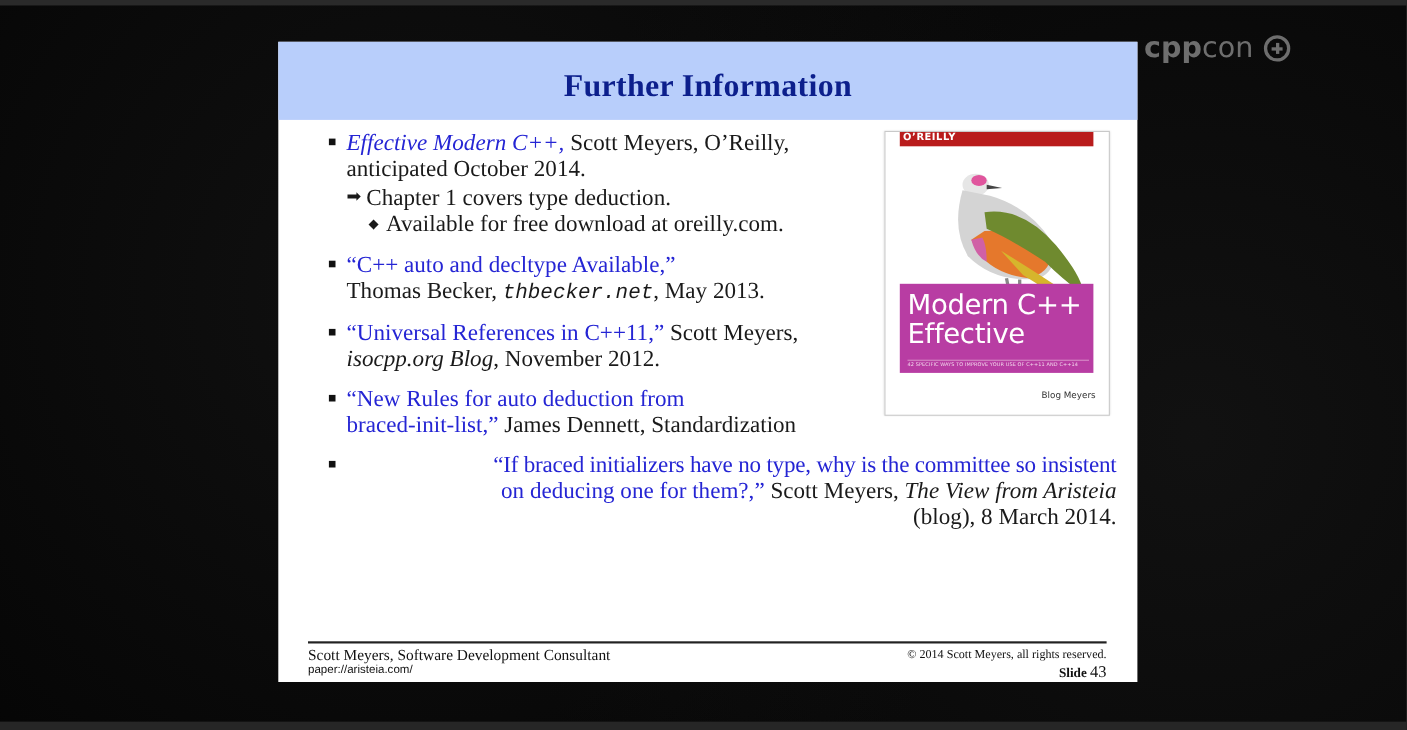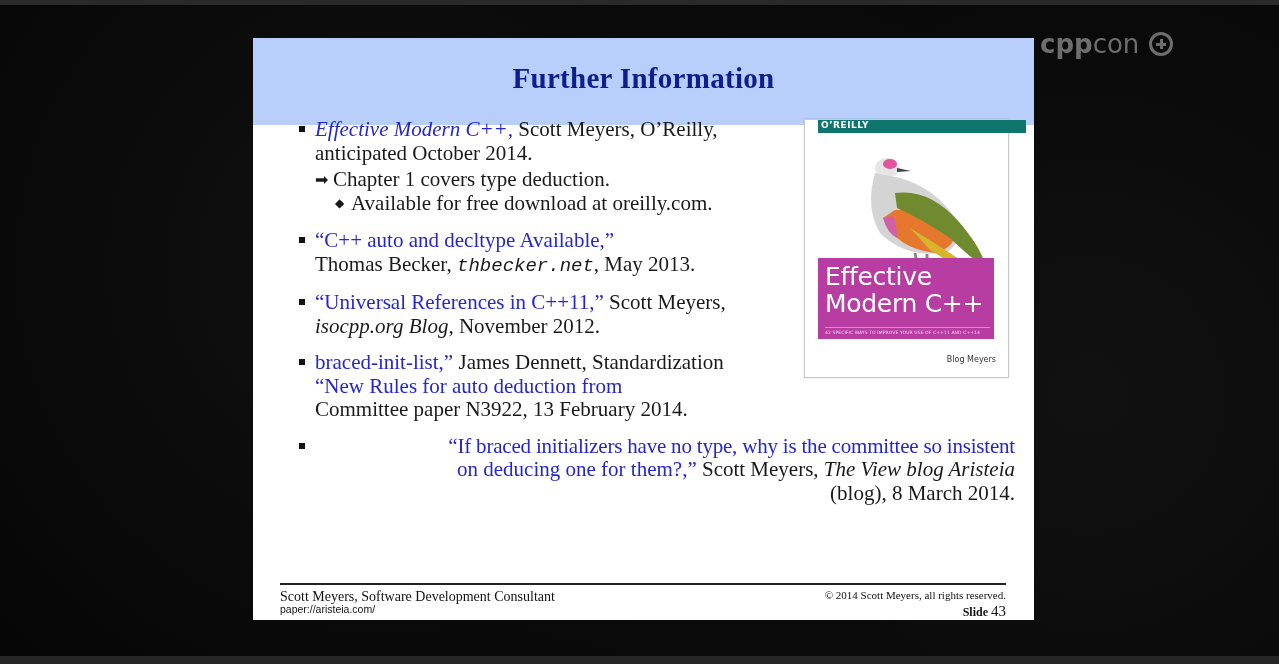--- a/index.html
+++ b/index.html
@@ -32,21 +32,21 @@
     content:""; position:absolute; background:#6e6e6e;
   }
   .logo .plus::before { left:4px; top:8px; width:10px; height:3px; }
   .logo .plus::after { left:8px; top:4px; width:3px; height:10px; }
 
   .slide {
     position:absolute; left:253px; top:38px; width:781px; height:582px;
     background:#ffffff;
   }
   .slide-header {
-    position:absolute; left:0; top:0; width:781px; height:87px;
+    position:absolute; left:0; top:0; width:781px; height:71px;
     background:#b8cefb;
   }
   .slide-title {
     position:absolute; left:0; top:24px; width:781px; text-align:center;
     color:#0c1f8c; font-size:29px; font-weight:bold;
     font-family:"Liberation Serif", serif; letter-spacing:0.3px;
   }
   .content {
     position:absolute; left:46px; top:80px; width:700px;
     font-family:"Liberation Serif", serif; font-size:21px; color:#1a1a1a;
@@ -62,21 +62,21 @@
   .sub1 .arrow { position:absolute; left:0; top:0; font-size:16px; }
   .sub2 { position:relative; padding-left:36px; }
   .sub2 .diamond { position:absolute; left:20px; top:0; font-size:12px; }
 
   .cover {
     position:absolute; left:551px; top:81px; width:203px; height:257px;
     background:#ffffff; border:1px solid #c9c9c9;
     box-shadow:0 0 2px rgba(0,0,0,0.15);
   }
   .cover .pubbar {
-    position:absolute; left:13px; top:0px; width:208px; height:13px; background:#0f766e;
+    position:absolute; left:13px; top:0px; width:176px; height:13px; background:#b91c1c;
   }
   .cover .publisher {
     position:absolute; left:3px; top:0px; font-family:"DejaVu Sans", sans-serif;
     font-size:9px; font-weight:bold; color:#ffffff; letter-spacing:0.5px;
   }
   .cover .bird { position:absolute; left:30px; top:18px; width:160px; height:150px; }
   .cover .titlebox {
     position:absolute; left:13px; top:138px; width:176px; height:81px; background:#b83da3;
   }
   .cover .book-title {
@@ -154,29 +154,28 @@
     </div>
 
     <div class="item" style="margin-top:13px;">
       <span class="bullet"></span>
       <div><span class="blue">“Universal References in C++11,”</span><span> Scott Meyers,</span></div>
       <div><i>isocpp.org Blog</i><span>, November 2012.</span></div>
     </div>
 
     <div class="item" style="margin-top:13px;">
       <span class="bullet"></span>
+      <div><span class="blue">“New Rules for auto deduction from</span></div>
       <div><span class="blue">braced-init-list,”</span><span> James Dennett, Standardization</span></div>
-      <div><span class="blue">“New Rules for auto deduction from</span></div>
-      <div>Committee paper N3922, 13 February 2014.</div>
     </div>
 
     <div class="item" style="margin-top:13px; width:700px;text-align:right;">
       <span class="bullet"></span>
       <div style="white-space:nowrap; letter-spacing:-0.2px;"><span class="blue">“If braced initializers have no type, why is the committee so insistent</span></div>
-      <div style="white-space:nowrap;"><span class="blue">on deducing one for them?,”</span><span> Scott Meyers, </span><i>The View blog Aristeia</i></div>
+      <div style="white-space:nowrap;"><span class="blue">on deducing one for them?,”</span><span> Scott Meyers, </span><i>The View from Aristeia</i></div>
       <div>(blog), 8 March 2014.</div>
     </div>
   </div>
 
   <div class="cover">
     <div class="pubbar">
       <span class="publisher">O’REILLY</span>
     </div>
     <svg class="bird" viewBox="0 0 160 150">
       <ellipse cx="52" cy="30" rx="12" ry="10" fill="#e6e6e6"></ellipse>
@@ -184,22 +183,22 @@
       <polygon points="62,30 76,33 62,34" fill="#444"></polygon>
       <path d="M40,35 Q30,70 45,95 Q70,120 110,115 Q130,105 120,80 Q100,50 65,40 Z" fill="#d4d4d4"></path>
       <path d="M48,80 Q60,110 100,115 Q125,108 118,88 Q95,70 60,72 Z" fill="#e5782c"></path>
       <path d="M48,80 Q52,95 62,100 Q62,85 58,78 Z" fill="#d060a6"></path>
       <path d="M60,55 Q95,50 125,85 Q150,115 150,130 Q130,115 115,100 Q85,80 62,70 Z" fill="#6f8a2f"></path>
       <path d="M75,90 Q100,105 130,125 Q140,140 135,145 Q118,125 95,112 Z" fill="#d6b52c"></path>
       <path d="M80,115 L82,125 M92,116 L92,126" stroke="#888" stroke-width="3"></path>
     </svg>
     <div class="titlebox">
       <div class="book-title">
+        <div>Modern C++</div>
         <div>Effective</div>
-        <div>Modern C++</div>
       </div>
       <div class="tagline">42 SPECIFIC WAYS TO IMPROVE YOUR USE OF C++11 AND C++14</div>
     </div>
     <div class="author">Blog Meyers</div>
   </div>
 
   <div class="footer-rule"></div>
   <div class="footer-left1">Scott Meyers, Software Development Consultant</div>
   <div class="footer-left2">paper://aristeia.com/</div>
   <div class="footer-right1">© 2014 Scott Meyers, all rights reserved.</div>

